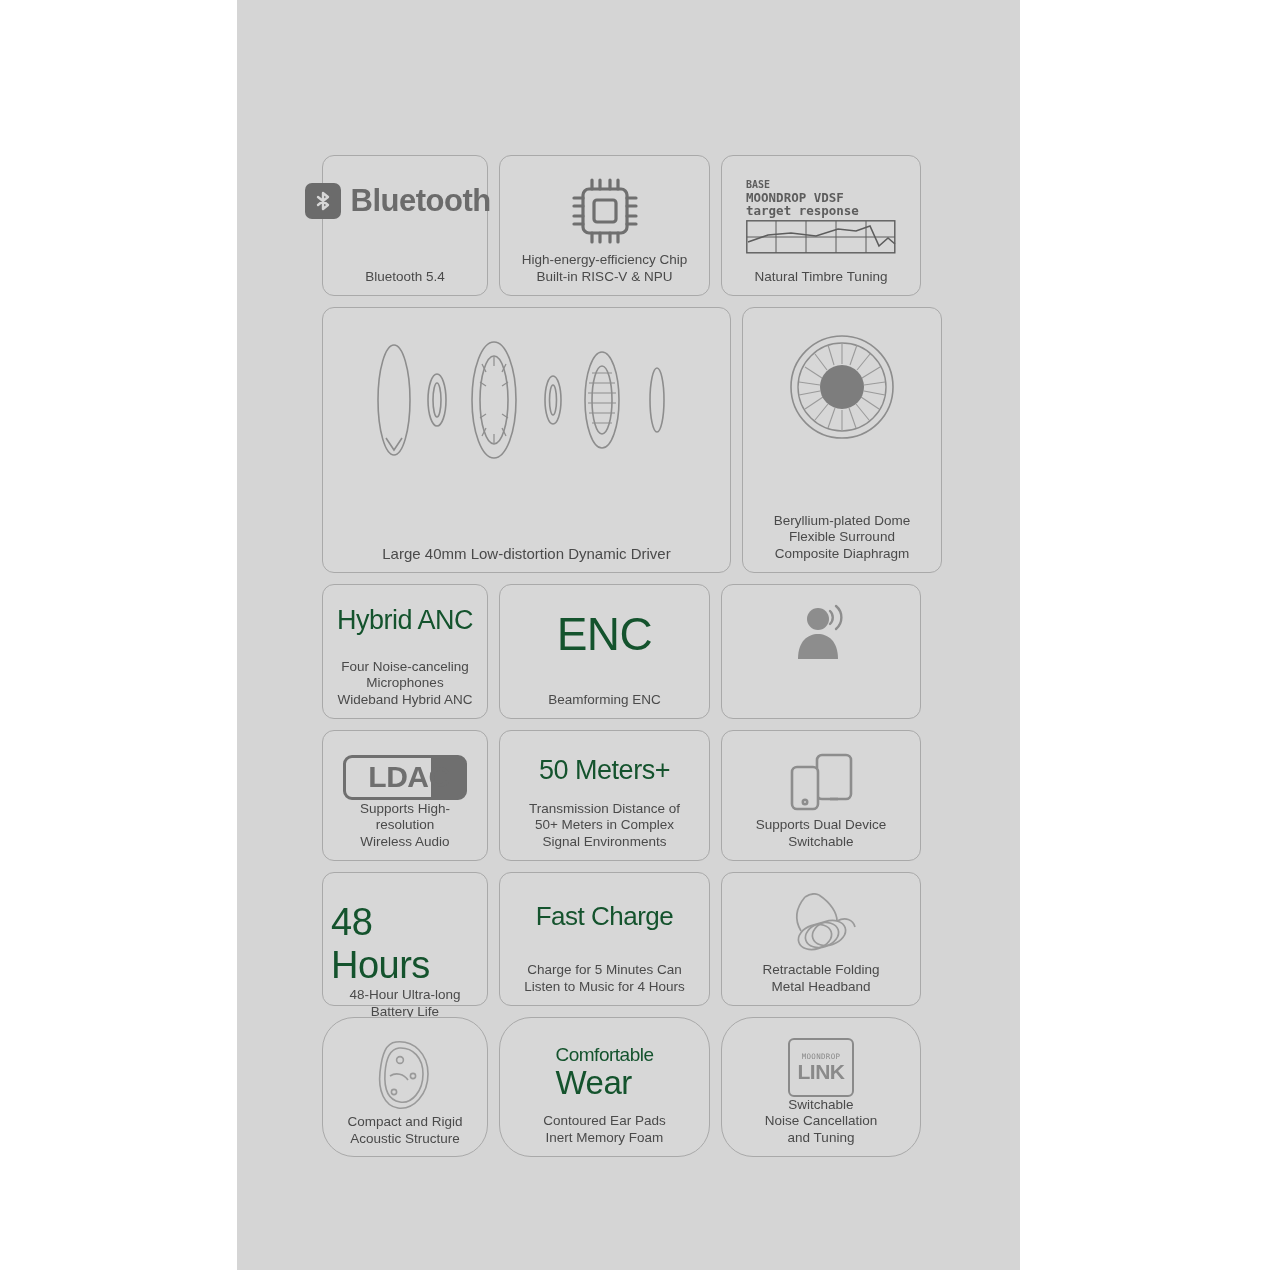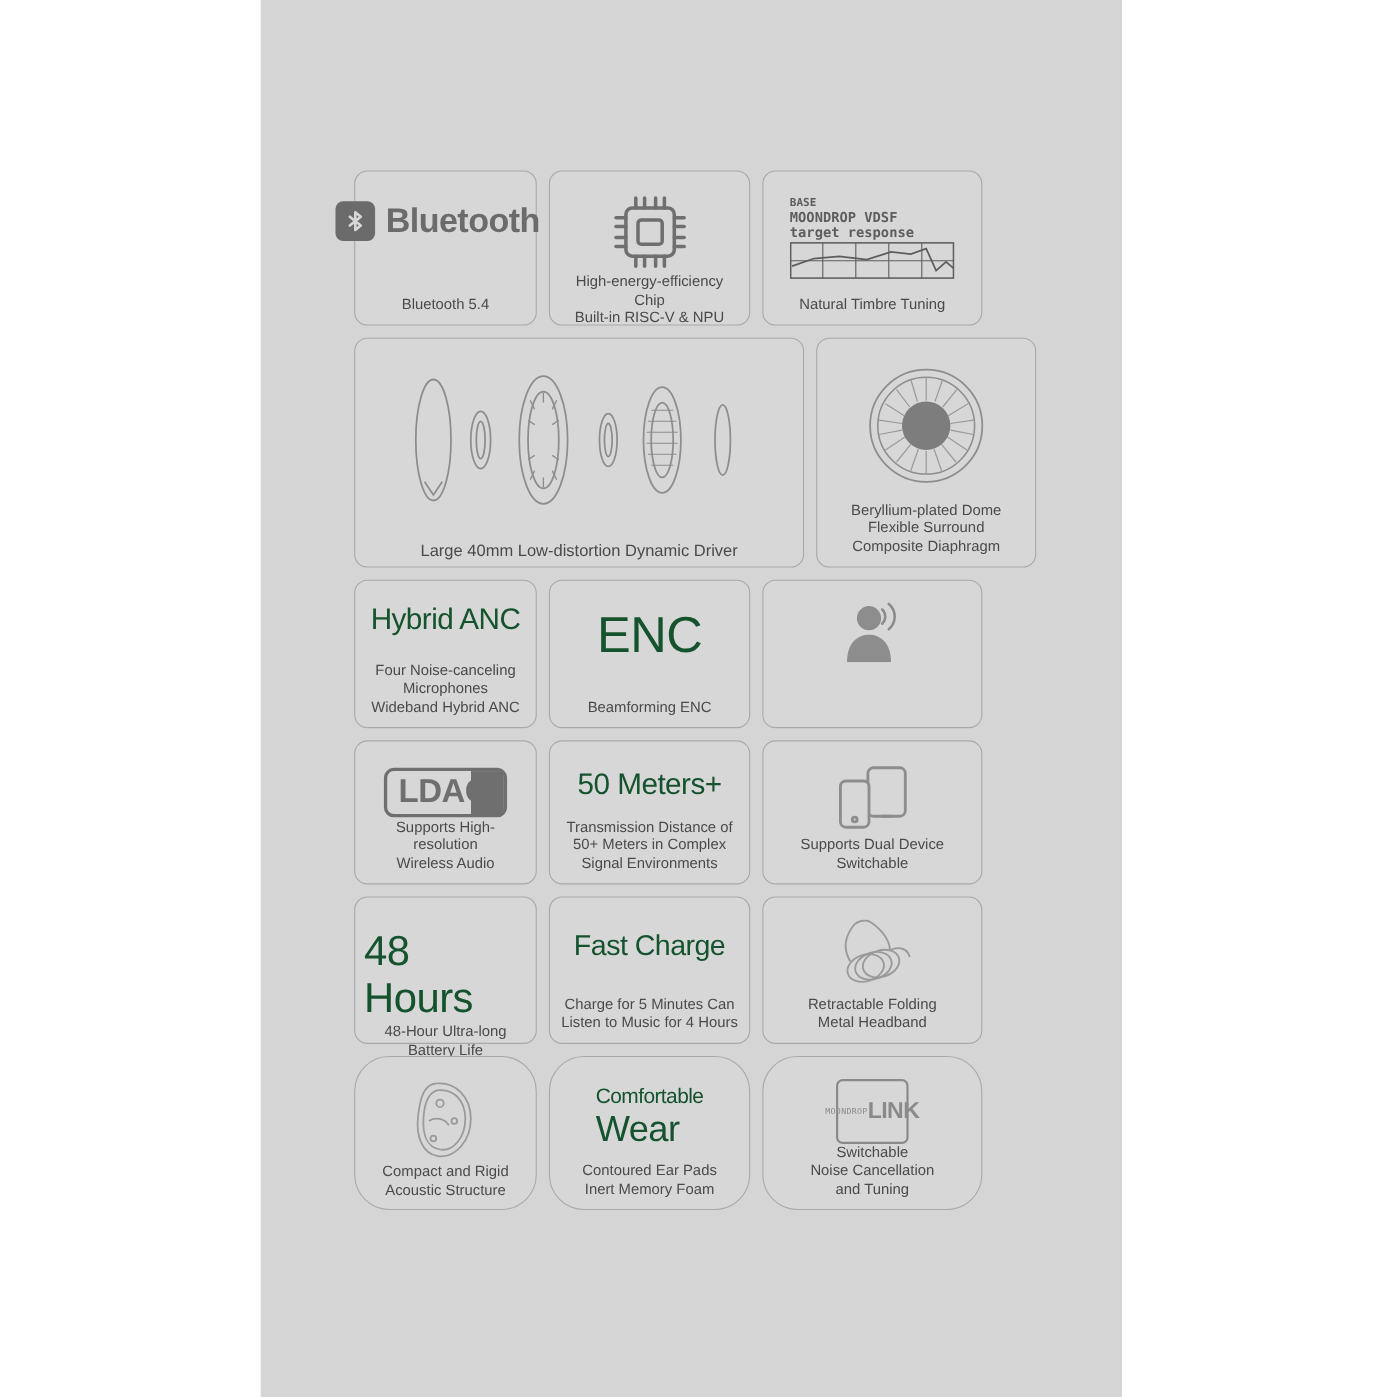--- a/index.html
+++ b/index.html
@@ -39,21 +39,21 @@
     border-radius: 12px;
     box-sizing: border-box;
     display: flex;
     flex-direction: column;
     align-items: center;
     justify-content: flex-start;
     padding: 12px 8px 10px 8px;
     color: #4d4d4d;
   }
   .c1 { width: 166px; }
-  .c2 { width: 183px; }
+  .c2 { width: 211px; }
   .c3 { width: 200px; }
   .wide { width: 409px; }
 
   .caption {
     font-size: 13.5px;
     line-height: 16.5px;
     text-align: center;
     color: #4a4a4a;
     margin-top: auto;
   }
@@ -64,21 +64,21 @@
   }
   .art {
     display: flex;
     align-items: center;
     justify-content: center;
     flex: 0 0 auto;
   }
 
   
   .r1 .card { height: 141px; justify-content: space-between; }
-  .r2 .card { height: 209px; justify-content: space-between; }
+  .r2 .card { height: 266px; justify-content: space-between; }
   .r3 .card { height: 135px; justify-content: space-between; }
   .r4 .card { height: 131px; justify-content: space-between; }
   .r5 .card { height: 134px; justify-content: space-between; }
   .r6 .card { height: 140px; justify-content: space-between; border-radius: 32px; }
 
   .bt-wrap { display: flex; align-items: center; gap: 9px; margin-top: 14px; }
   .bt-word { font-size: 31px; font-weight: bold; color: #6b6b6b; letter-spacing: -0.5px; }
   .bt-reg { font-size: 9px; vertical-align: super; }
 
   .base-box { margin-top: 10px; width: 150px; }
@@ -86,40 +86,40 @@
   .base-l1 { font-size: 10px; }
   .base-l2 { font-size: 12.5px; }
   .base-l3 { font-size: 12.5px; }
 
   .hybrid { font-size: 27px; margin-top: 8px; }
   .enc { font-size: 46px; margin-top: 10px; }
   .ldac-box {
     margin-top: 12px;
     border: 3px solid #6f6f6f;
     border-radius: 9px;
-    padding: 2px 14px 3px 10px;
+    padding: 2px 14px 3px 22px;
     font-size: 30px;
     font-weight: bold;
     color: #6f6f6f;
     letter-spacing: -0.5px;
     position: relative;
     background: linear-gradient(90deg, #d7d7d7 0%, #d7d7d7 72%, #6f6f6f 72%, #6f6f6f 100%);
   }
   .meters { font-size: 27px; margin-top: 12px; }
   .hours { font-size: 38px; margin-top: 16px; }
   .fastcharge { font-size: 26px; margin-top: 16px; }
   .comfort-1 { font-size: 19px; }
   .comfort-2 { font-size: 33px; line-height: 33px; }
 
   .mdlink {
     margin-top: 8px;
     width: 62px; height: 62px;
     border: 2px solid #8a8a8a;
     border-radius: 6px;
-    display: flex; flex-direction: row;
+    display: flex; flex-direction: column;
     align-items: center; justify-content: center;
     color: #8a8a8a;
   }
   .mdlink .m1 { font-size: 7.5px; font-family: "DejaVu Sans Mono", monospace; letter-spacing: 0.3px; }
   .mdlink .m2 { font-size: 21px; font-weight: bold; line-height: 22px; letter-spacing: -0.5px; }
   svg { display: block; }
 </style>
 </head>
 <body>
 

